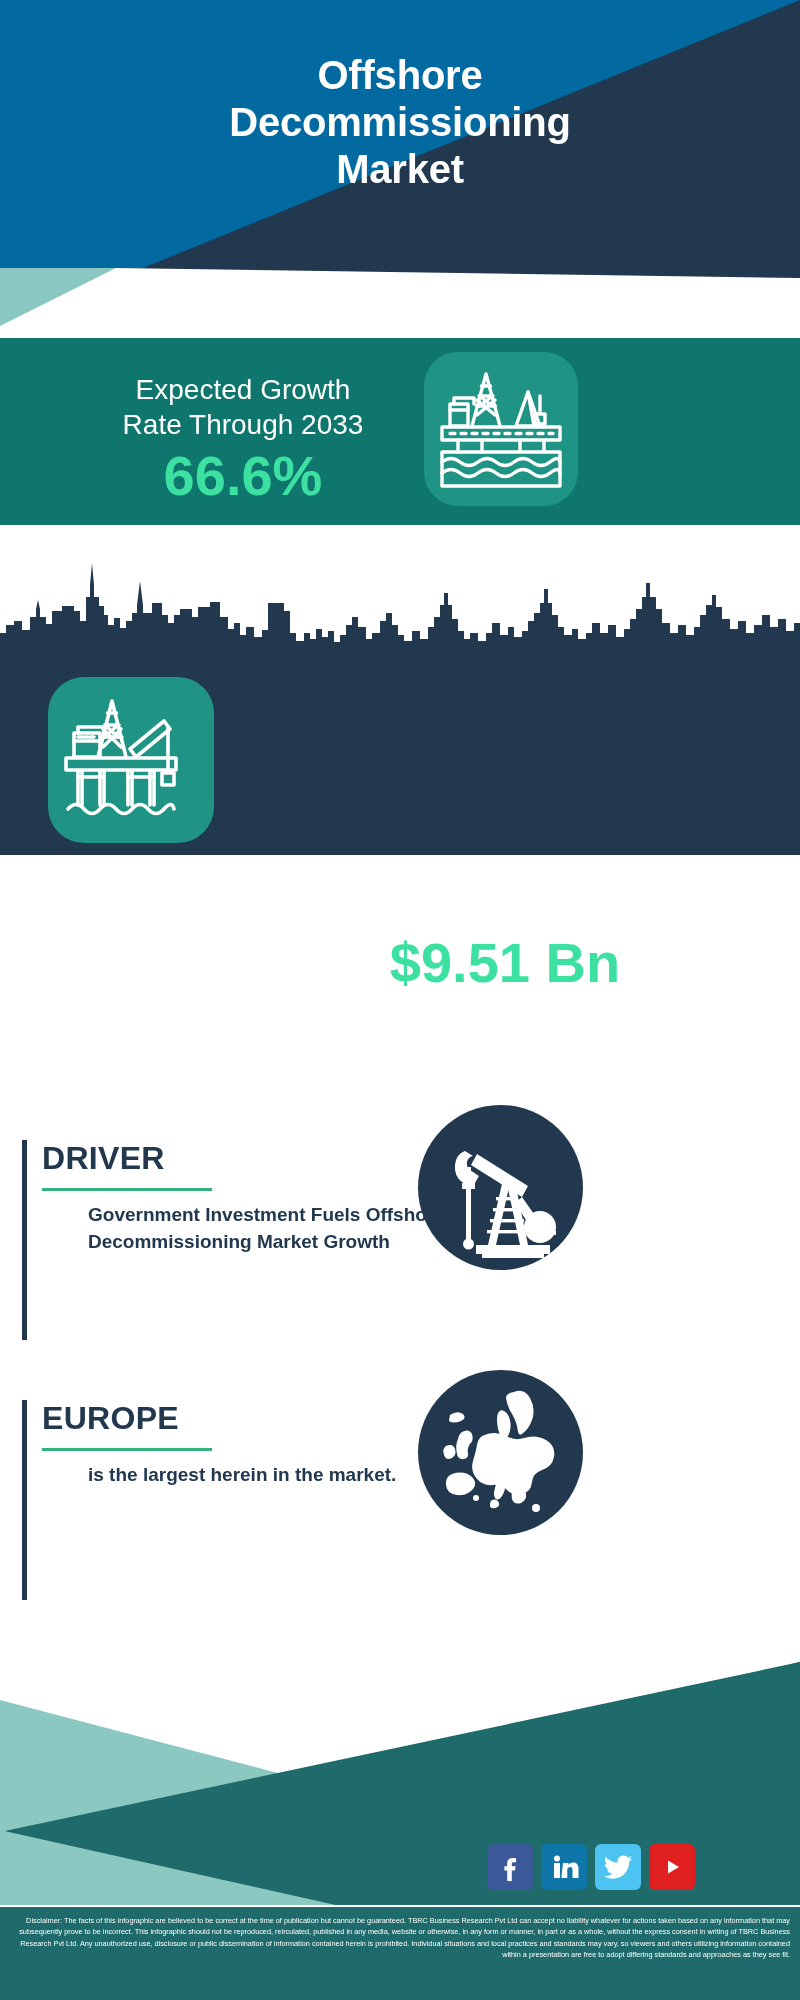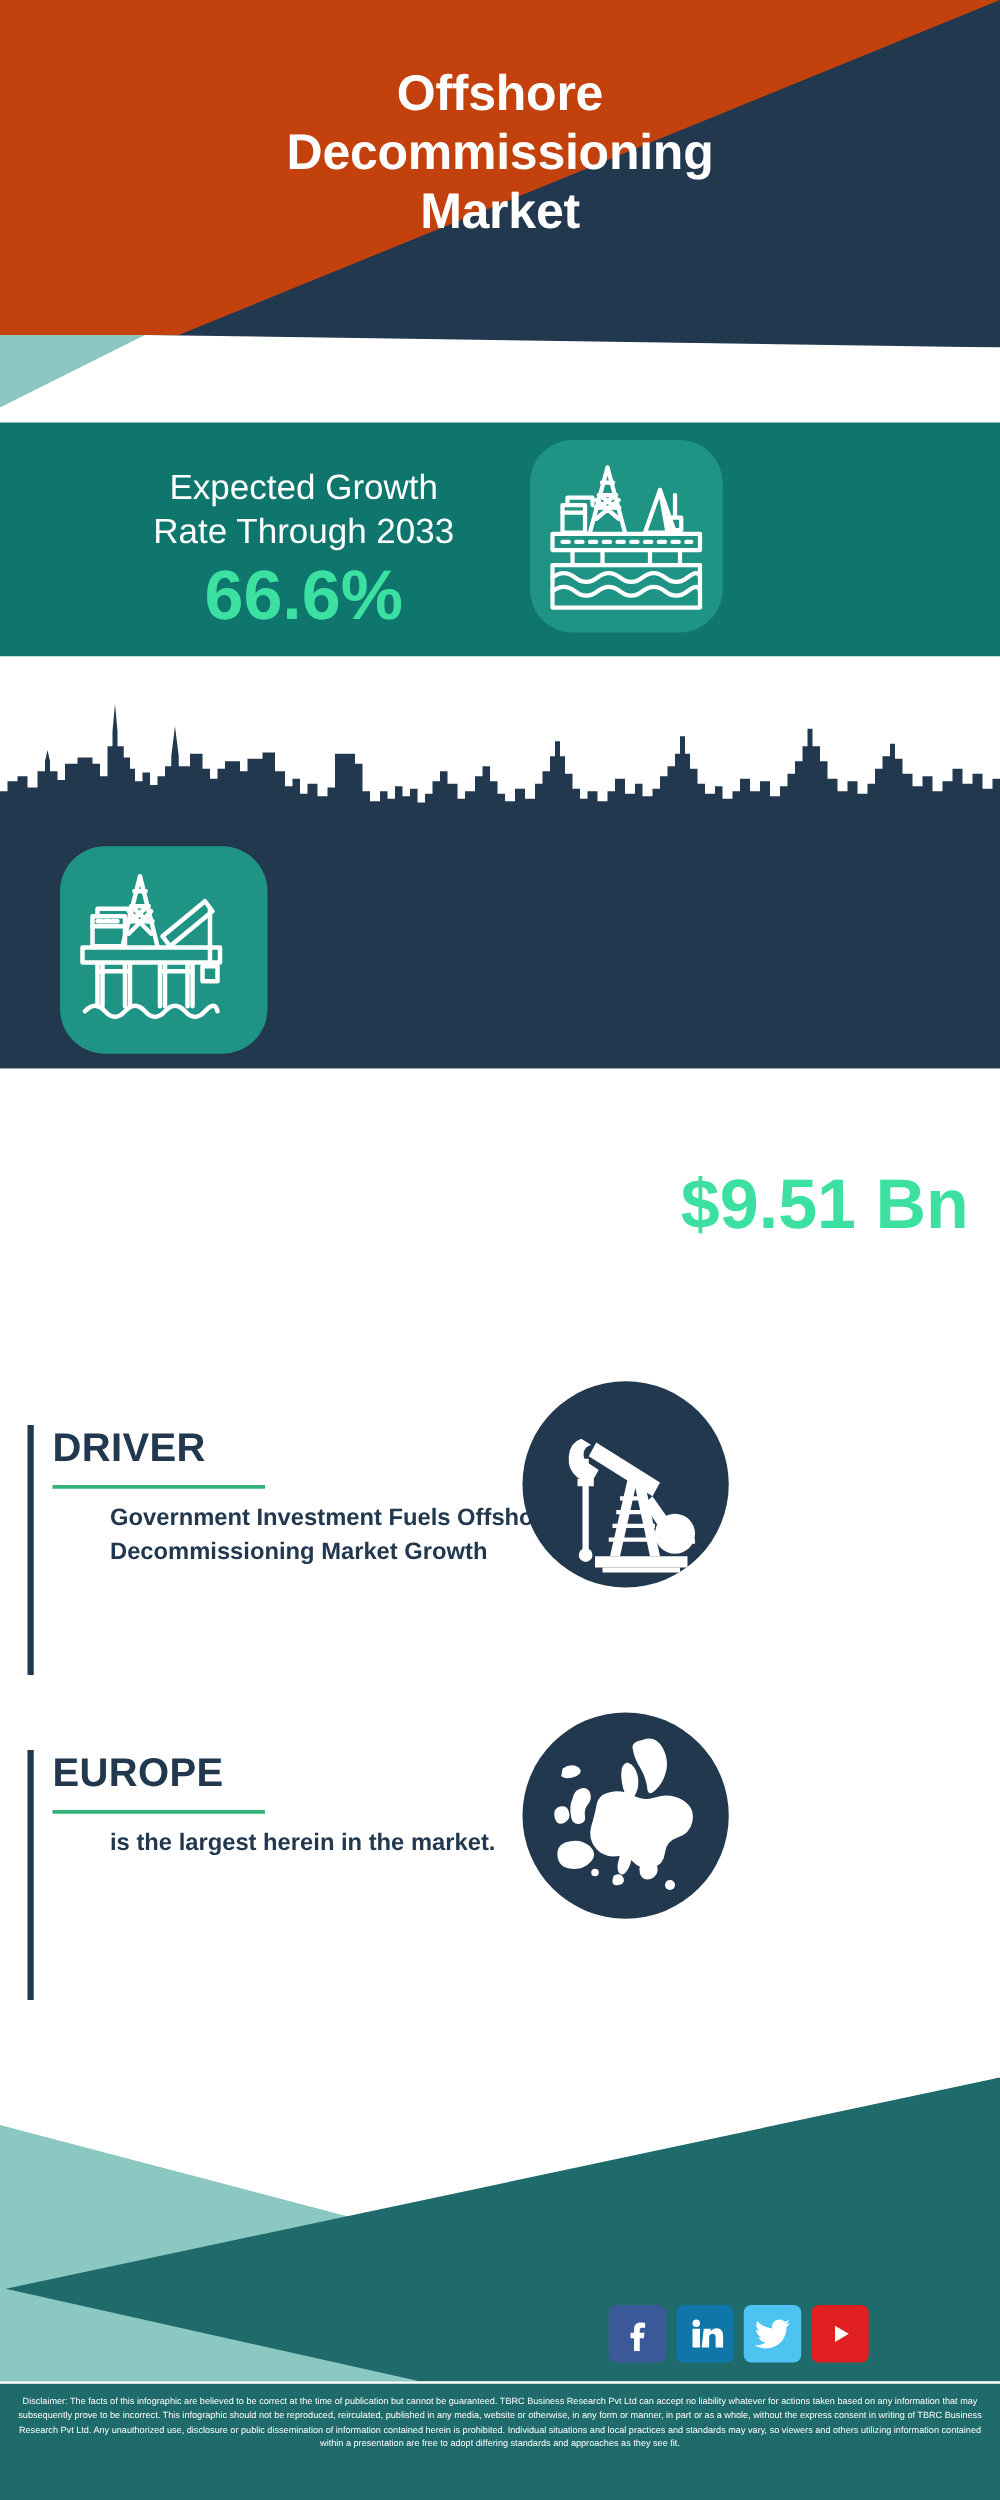--- a/index.html
+++ b/index.html
@@ -8,21 +8,21 @@
     font-family: "Liberation Sans", sans-serif;
     background:#ffffff;
     position:relative;
     overflow:hidden;
   }
   .page { position:relative; width:800px; height:2000px; background:#ffffff; }
 
   
   .header {
     position:absolute; left:0; top:0; width:800px; height:268px;
-    background:#c2410c; overflow:hidden;
+    background:#0369a1; overflow:hidden;
   }
   .header .diag-navy {
     position:absolute; left:0; top:0; width:800px; height:268px;
     background:#22384f;
     clip-path: polygon(143px 268px, 800px 0px, 800px 268px);
   }
   .header-title {
     position:absolute; left:0; top:52px; width:800px;
     text-align:center; color:#ffffff;
     font-size:40px; font-weight:bold; line-height:1.18;
@@ -77,21 +77,21 @@
   }
 
   
   .msize-label {
     position:absolute; left:235px; top:862px; width:540px;
     color:#ffffff; font-size:28px; line-height:1.25; text-align:center;
     z-index:7;
   }
   .msize-value {
     position:absolute; left:235px; top:935px; width:540px;
-    color:#3ce0a0; font-size:56px; font-weight:bold; text-align:right;
+    color:#3ce0a0; font-size:56px; font-weight:bold; text-align:center;
     line-height:1; z-index:7;
   }
   .icon-card-2 {
     position:absolute; left:48px; top:677px; width:166px; height:166px;
     background:#1f9485; border-radius:36px; z-index:8;
   }
 
   
   .content { position:absolute; left:0; top:855px; width:800px; height:1145px; background:#ffffff; }
 
@@ -152,21 +152,21 @@
   }
   .soc {
     width:46px; height:46px; border-radius:6px;
     display:flex; align-items:center; justify-content:center;
   }
   .soc svg { display:block; }
 
   .disclaimer {
     position:absolute; left:0; top:1905px; width:800px; height:95px;
     background:#1f6a6a; color:#ffffff;
-    font-size:7.3px; line-height:1.55; text-align:center;
+    font-size:7.3px; line-height:1.55; text-align:right;
     padding:8px 10px 0 10px; z-index:14;
     border-top:2px solid #ffffff;
   }
 </style>
 </head>
 <body>
 
 <div class="page">
 
   <div class="header">

